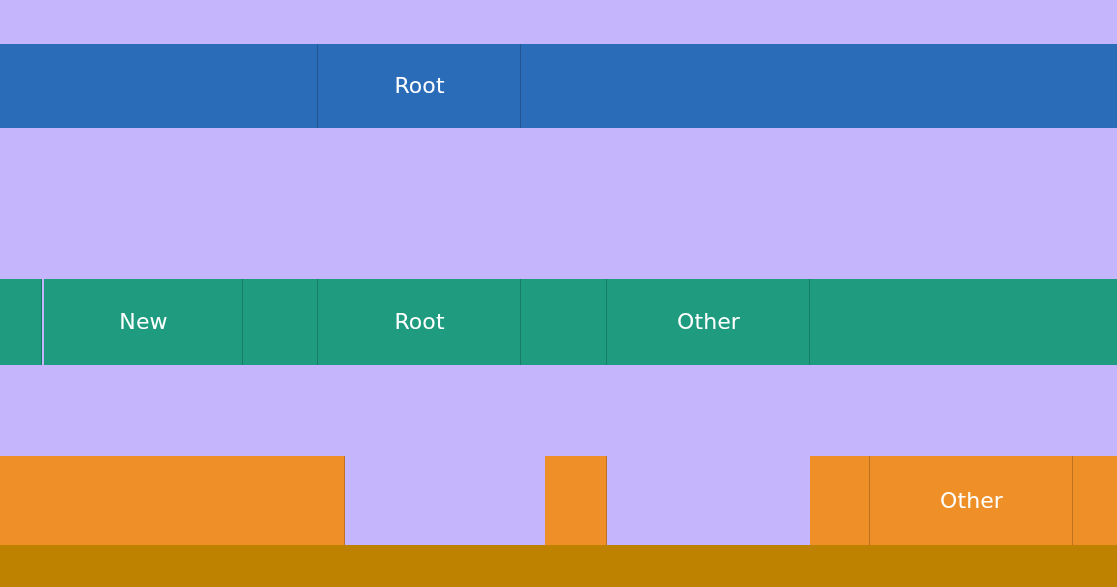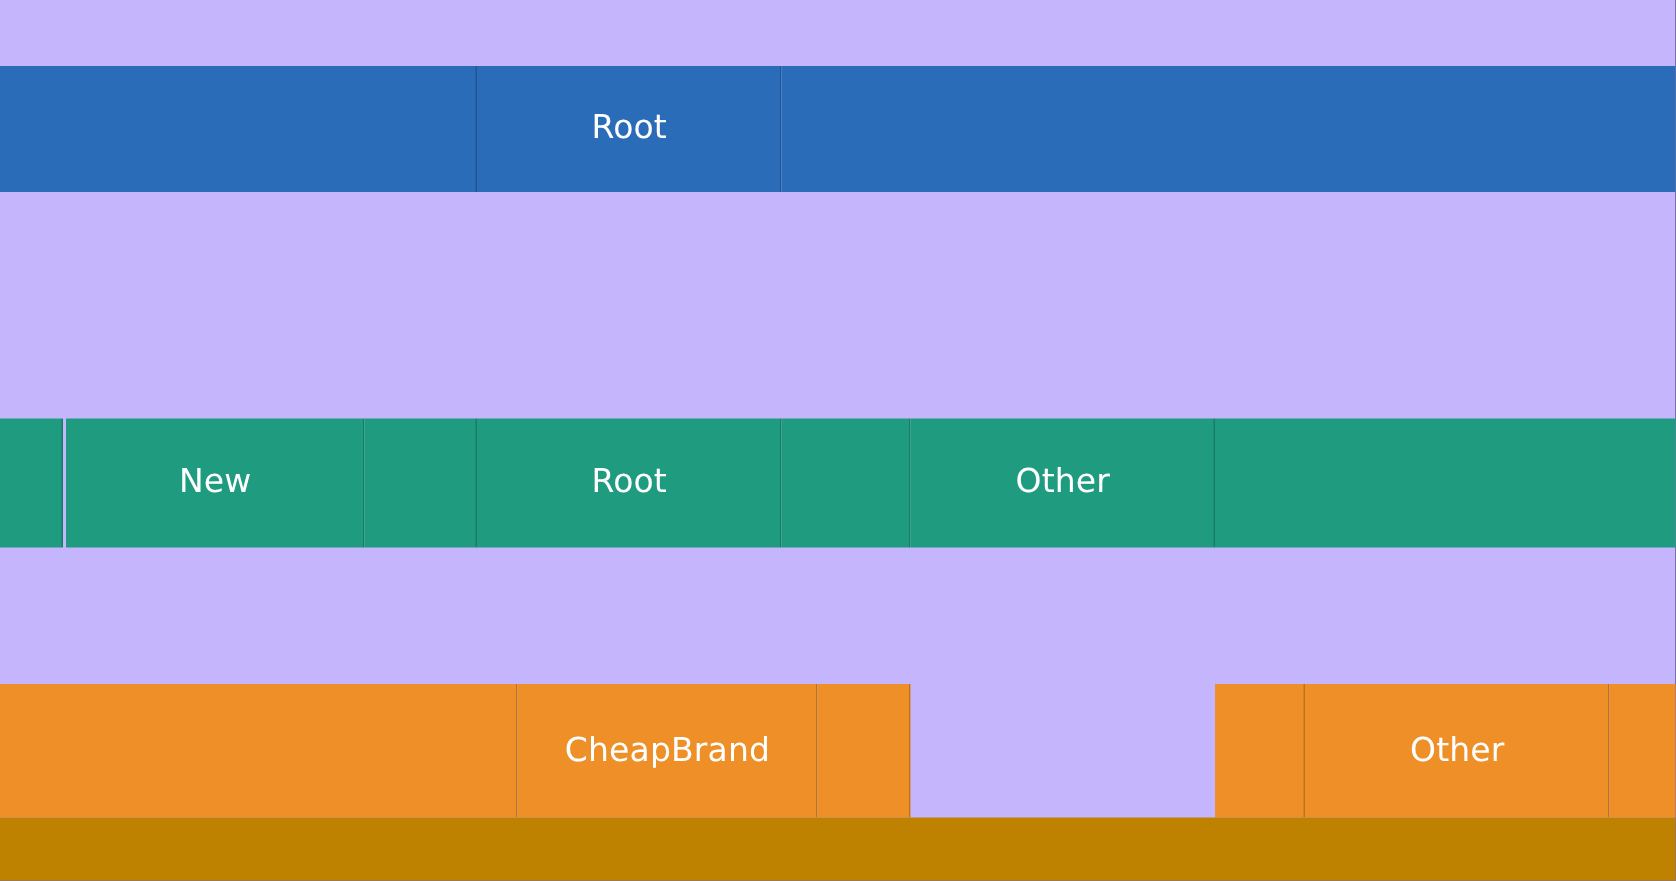--- a/index.html
+++ b/index.html
@@ -97,23 +97,20 @@
         <span class="icicle-label" style="color: rgb(255, 255, 255);">Other</span>
       </div>
       <div class="icicle-node" style="left: 810px; width: 307px; background: rgb(31, 155, 128);">
         <span class="icicle-label" style="color: rgb(255, 255, 255);"></span>
       </div>
     </div>
     <div class="icicle-level" style="top: 456px; height: 89px;">
       <div class="icicle-node seam-right" style="left: 0px; width: 345px; background: rgb(238, 143, 40);">
         <span class="icicle-label" style="color: rgb(255, 255, 255);"></span>
       </div>
-      <div class="icicle-node seam-right" style="left: 345px; width: 200px; background: rgb(238, 143, 40);">
-        <span class="icicle-label" style="color: rgb(255, 255, 255);">CheapBrand</span>
-      </div>
       <div class="icicle-node seam-right" style="left: 545px; width: 62px; background: rgb(238, 143, 40);">
         <span class="icicle-label" style="color: rgb(255, 255, 255);"></span>
       </div>
       <div class="icicle-node seam-right" style="left: 810px; width: 60px; background: rgb(238, 143, 40);">
         <span class="icicle-label" style="color: rgb(255, 255, 255);"></span>
       </div>
       <div class="icicle-node seam-right" style="left: 870px; width: 203px; background: rgb(238, 143, 40);">
         <span class="icicle-label" style="color: rgb(255, 255, 255);">Other</span>
       </div>
       <div class="icicle-node" style="left: 1073px; width: 44px; background: rgb(238, 143, 40);">

